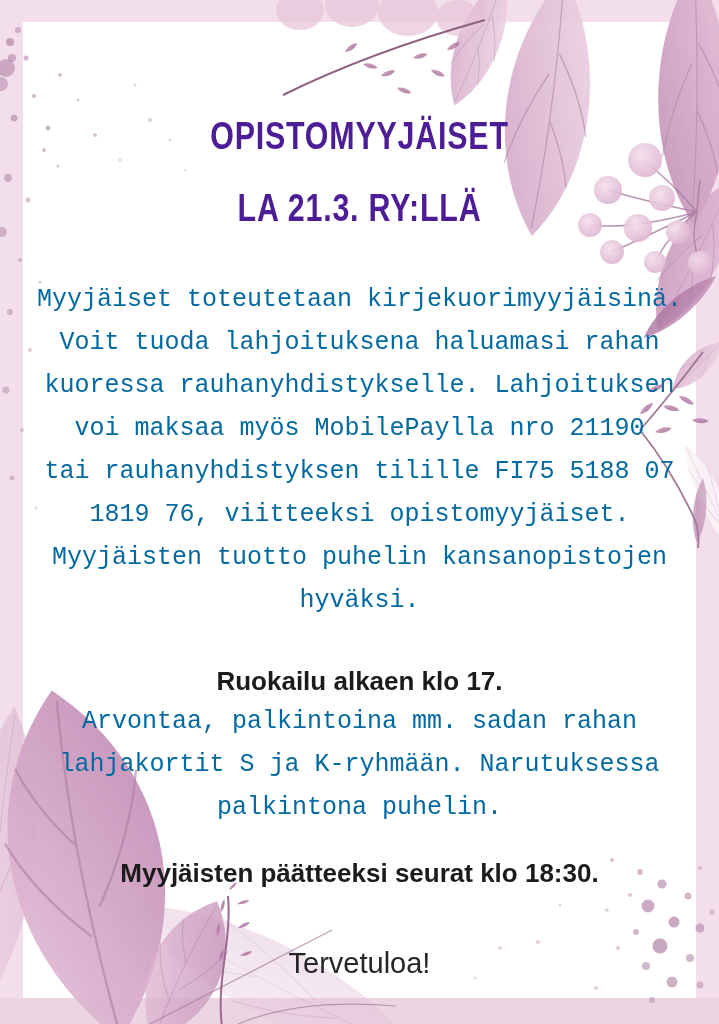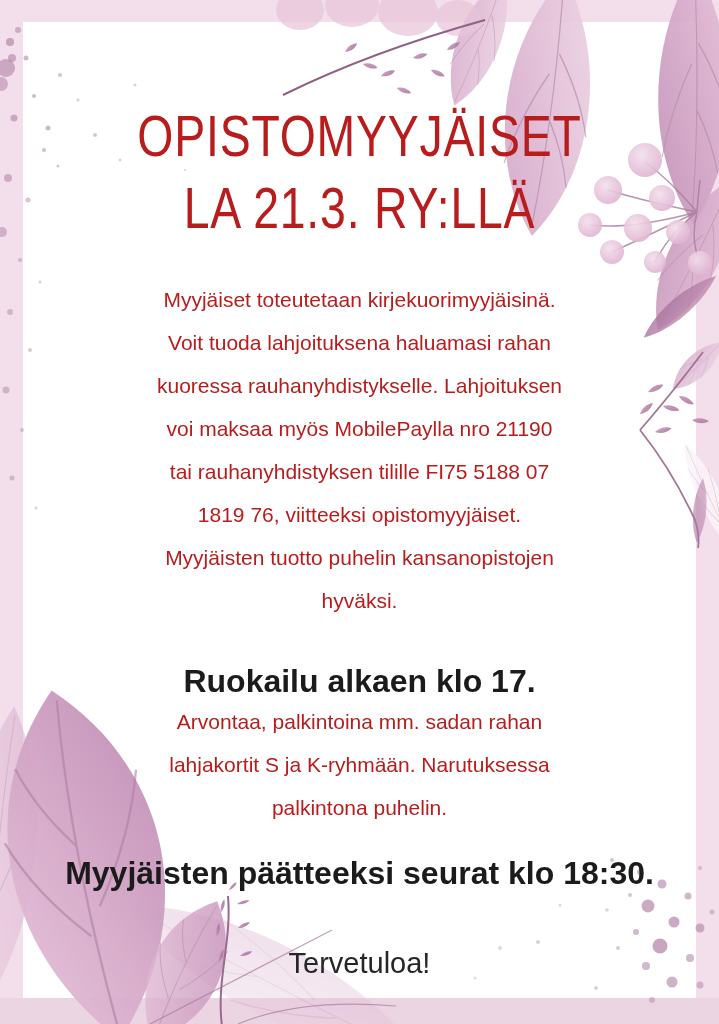--- a/index.html
+++ b/index.html
@@ -25,30 +25,30 @@
     pointer-events:none;
     z-index:2;
   }
   .content{
     position:absolute;top:0;left:0;width:719px;height:1024px;
     z-index:3;
   }
   .content > div{position:absolute;left:20px;right:20px;text-align:center;}
   .title{
     top:100px;
-    font-size:58px;font-weight:400;line-height:72px;
-    color:#b91c1c;letter-spacing:1px;
+    font-size:38px;font-weight:700;line-height:72px;
+    color:#4c1d95;letter-spacing:1px;
   }
   .title span{display:block;transform:scaleX(0.80);transform-origin:50% 50%;}
   .bodytext{
-    font-size:21px;line-height:43px;color:#b91c1c;
+    font-size:25px;line-height:43px;color:#0369a1;font-family:Liberation Mono, monospace;
   }
   .p-intro{top:278px;}
   .bold-line{
-    font-size:32px;line-height:43px;font-weight:700;color:#1b1b1b;
+    font-size:26px;line-height:43px;font-weight:700;color:#1b1b1b;
     white-space:nowrap;
   }
   .bold1{top:660px;}
   .p-raffle{top:700px;}
   .bold2{top:852px;}
   .welcome{top:942px;font-size:29px;line-height:43px;color:#262626;}
   .line{white-space:nowrap;}
 </style>
 </head>
 <body>

